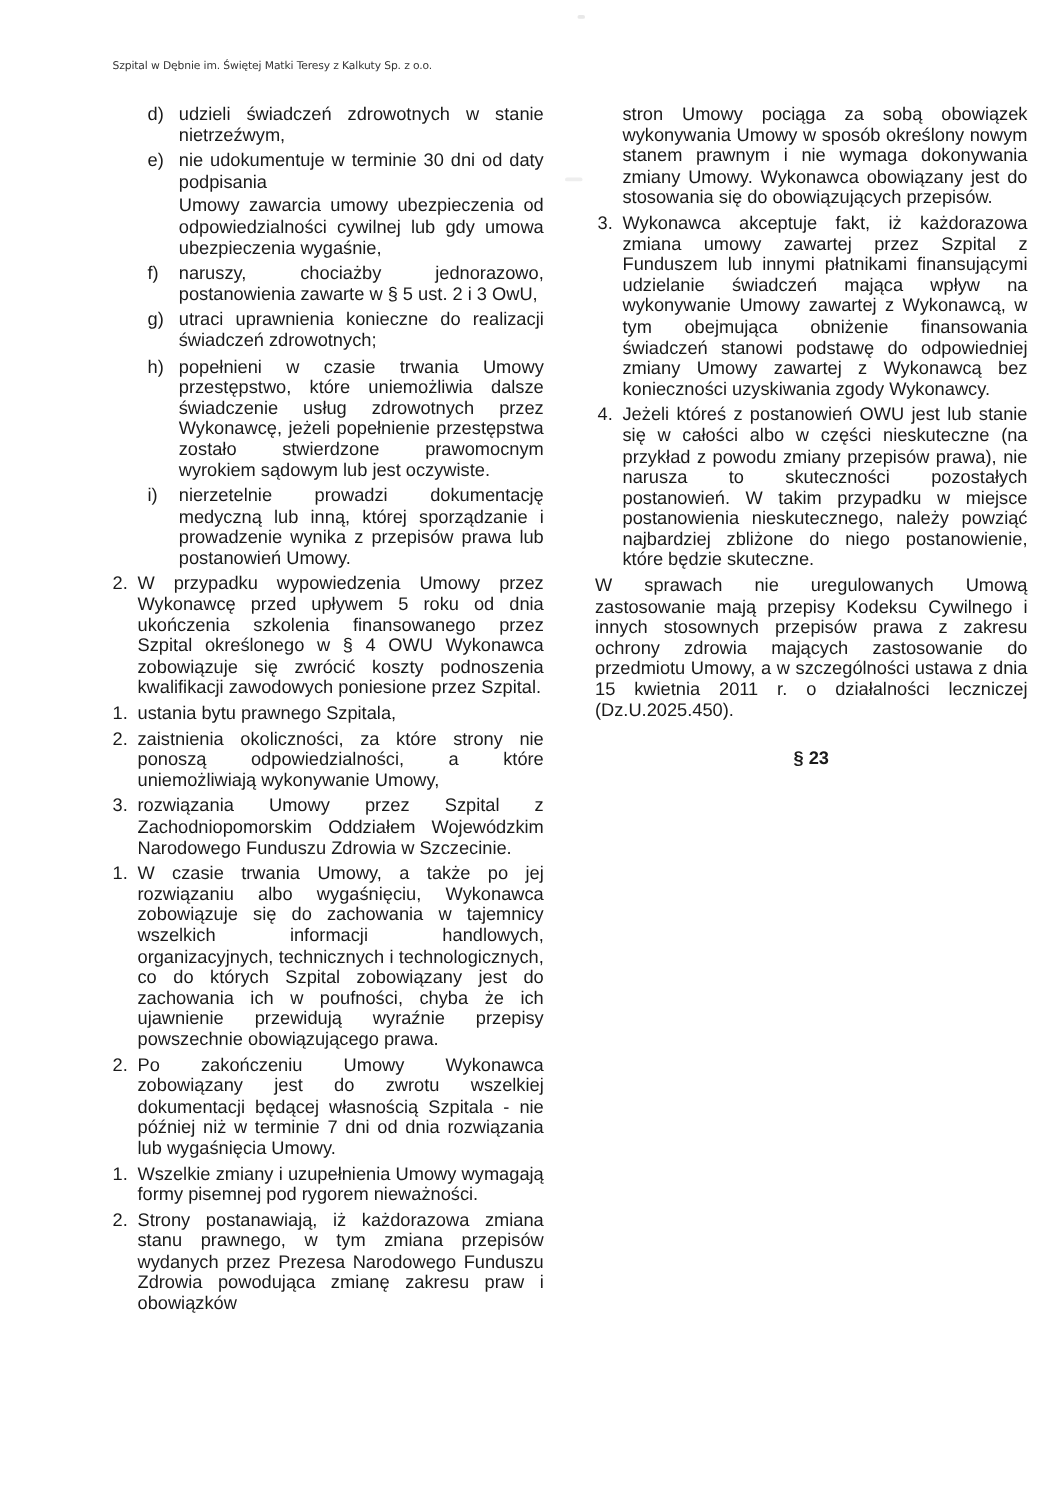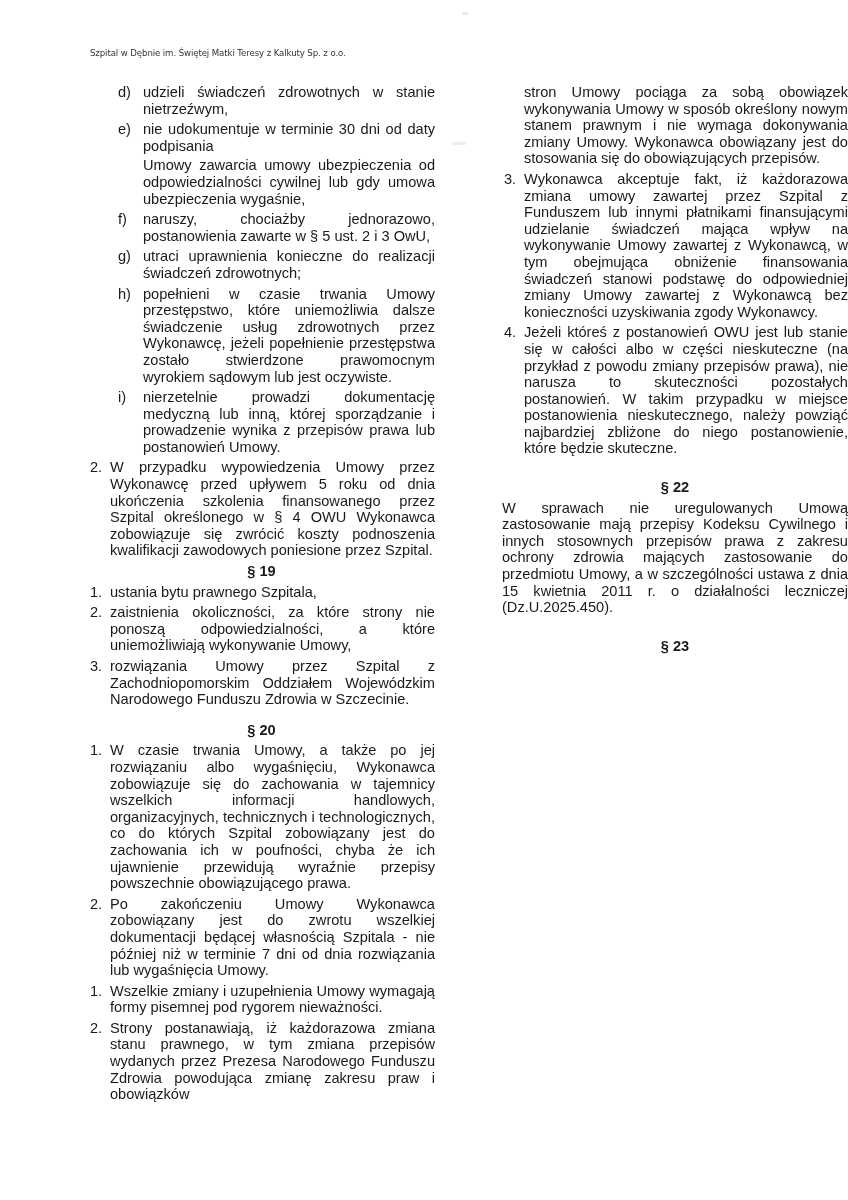--- a/index.html
+++ b/index.html
@@ -25,21 +25,21 @@
       letter-spacing: -0.1px;
       white-space: nowrap;
     }
     .col {
       position: absolute;
       font-size: 14.6px;
       line-height: 16.6px;
       text-align: justify;
     }
     .col-left { left: 88px; top: 84px; width: 347px; }
-    .col-right { left: 502px; top: 84px; width: 346px; }
+    .col-right { left: 476px; top: 84px; width: 346px; }
 
     .item {
       position: relative;
       margin: 0 0 4px 0;
       padding-left: 0;
     }
     .item .lbl {
       position: absolute;
       left: 0;
       top: 0;
@@ -108,35 +108,33 @@
   <div class="item sub">
     <span class="lbl">i)</span>
     <span class="txt">nierzetelnie prowadzi dokumentację medyczną lub inną, której sporządzanie i prowadzenie wynika z przepisów prawa lub postanowień Umowy.</span>
   </div>
 
   <div class="item num">
     <span class="lbl">2.</span>
     <span class="txt">W przypadku wypowiedzenia Umowy przez Wykonawcę przed upływem 5 roku od dnia ukończenia szkolenia finansowanego przez Szpital określonego w § 4 OWU Wykonawca zobowiązuje się zwrócić koszty podnoszenia kwalifikacji zawodowych poniesione przez Szpital.</span>
   </div>
 
-  <div class="heading">§ 19</div>
   <div class="item num">
     <span class="lbl">1.</span>
     <span class="txt">ustania bytu prawnego Szpitala,</span>
   </div>
   <div class="item num">
     <span class="lbl">2.</span>
     <span class="txt">zaistnienia okoliczności, za które strony nie ponoszą odpowiedzialności, a które uniemożliwiają wykonywanie Umowy,</span>
   </div>
   <div class="item num">
     <span class="lbl">3.</span>
     <span class="txt">rozwiązania Umowy przez Szpital z Zachodniopomorskim Oddziałem Wojewódzkim Narodowego Funduszu Zdrowia w Szczecinie.</span>
   </div>
 
-  <div class="heading gap">§ 20</div>
   <div class="item num">
     <span class="lbl">1.</span>
     <span class="txt">W czasie trwania Umowy, a także po jej rozwiązaniu albo wygaśnięciu, Wykonawca zobowiązuje się do zachowania w tajemnicy wszelkich informacji handlowych, organizacyjnych, technicznych i technologicznych, co do których Szpital zobowiązany jest do zachowania ich w poufności, chyba że ich ujawnienie przewidują wyraźnie przepisy powszechnie obowiązującego prawa.</span>
   </div>
   <div class="item num">
     <span class="lbl">2.</span>
     <span class="txt">Po zakończeniu Umowy Wykonawca zobowiązany jest do zwrotu wszelkiej dokumentacji będącej własnością Szpitala - nie później niż w terminie 7 dni od dnia rozwiązania lub wygaśnięcia Umowy.</span>
   </div>
 
   <div class="item num">
@@ -155,17 +153,16 @@
   </div>
   <div class="item num">
     <span class="lbl">3.</span>
     <span class="txt">Wykonawca akceptuje fakt, iż każdorazowa zmiana umowy zawartej przez Szpital z Funduszem lub innymi płatnikami finansującymi udzielanie świadczeń mająca wpływ na wykonywanie Umowy zawartej z Wykonawcą, w tym obejmująca obniżenie finansowania świadczeń stanowi podstawę do odpowiedniej zmiany Umowy zawartej z Wykonawcą bez konieczności uzyskiwania zgody Wykonawcy.</span>
   </div>
   <div class="item num">
     <span class="lbl">4.</span>
     <span class="txt">Jeżeli któreś z postanowień OWU jest lub stanie się w całości albo w części nieskuteczne (na przykład z powodu zmiany przepisów prawa), nie narusza to skuteczności pozostałych postanowień. W takim przypadku w miejsce postanowienia nieskutecznego, należy powziąć najbardziej zbliżone do niego postanowienie, które będzie skuteczne.</span>
   </div>
 
-  <div class="heading gap-big">§ 22</div>
   <div class="para">W sprawach nie uregulowanych Umową zastosowanie mają przepisy Kodeksu Cywilnego i innych stosownych przepisów prawa z zakresu ochrony zdrowia mających zastosowanie do przedmiotu Umowy, a w szczególności ustawa z dnia 15 kwietnia 2011 r. o działalności leczniczej (Dz.U.2025.450).</div>
 
   <div class="heading gap-big">§ 23</div>
 </div>
 
 </body></html>

